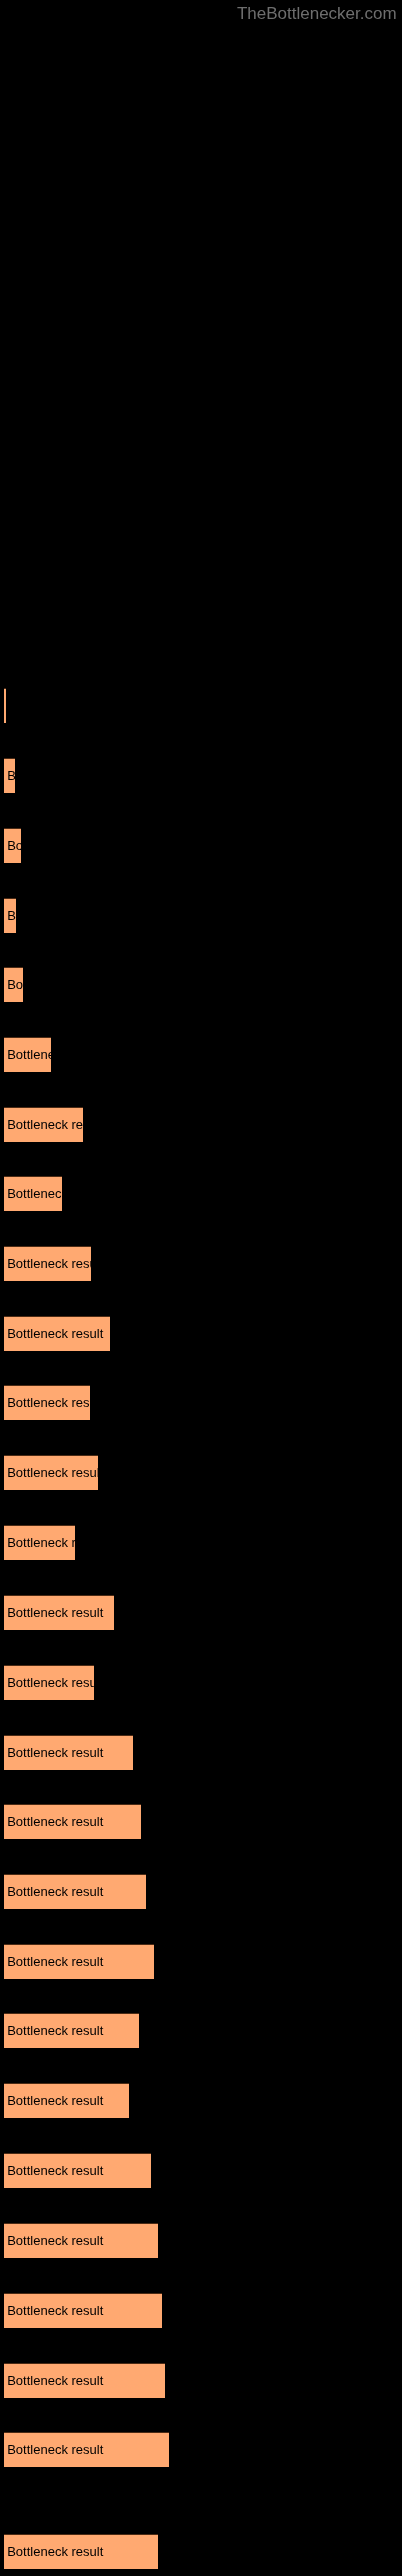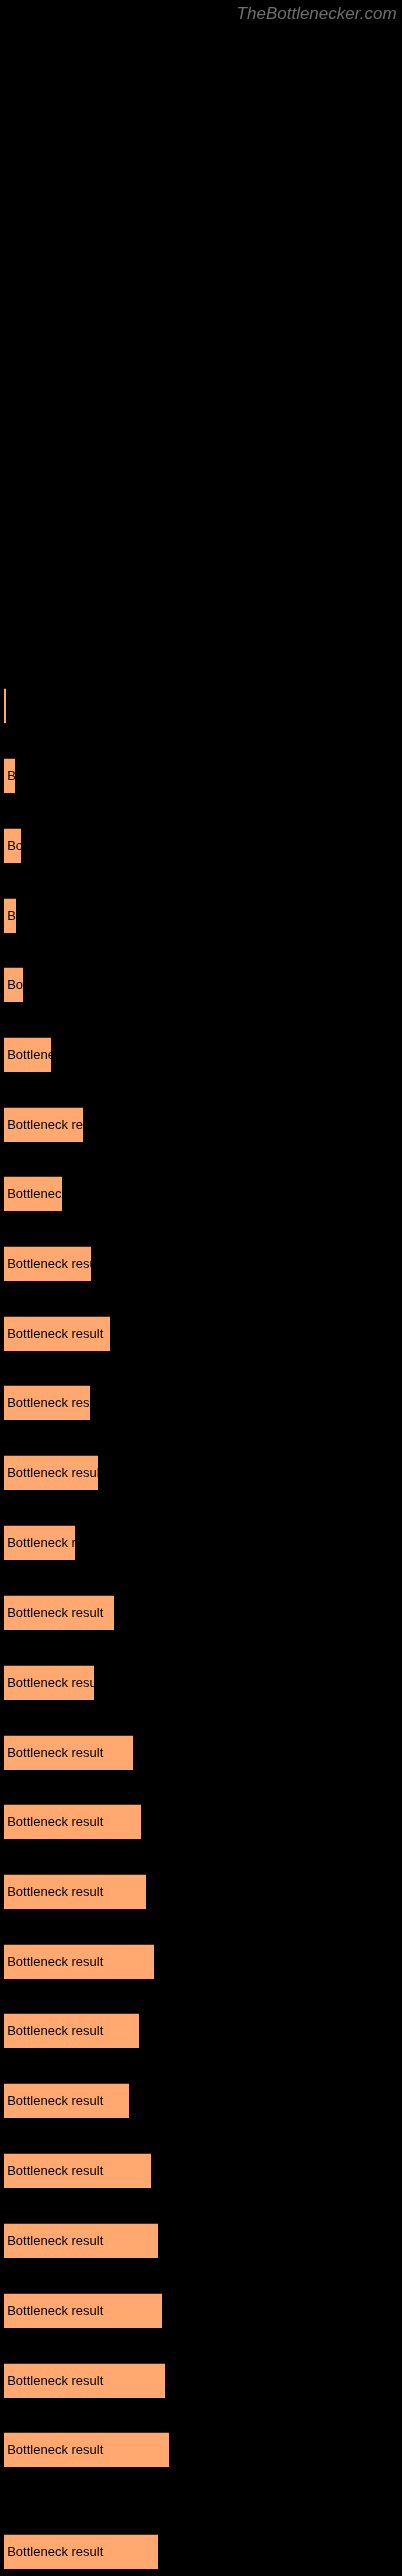--- a/index.html
+++ b/index.html
@@ -25,21 +25,20 @@
     position: absolute;
     right: 6.4px;
     top: 3.2px;
     font-family: "Liberation Sans", sans-serif;
     font-size: 17px;
     line-height: 21px;
     color: #6e6e6e;
     letter-spacing: 0px;
     white-space: nowrap;
     user-select: none;
-    font-style: italic;
   }
   #chart {
     position: absolute;
     left: 0;
     top: 0;
     width: 403px;
     height: 2576px;
   }
   .bar-row {
     position: absolute;

